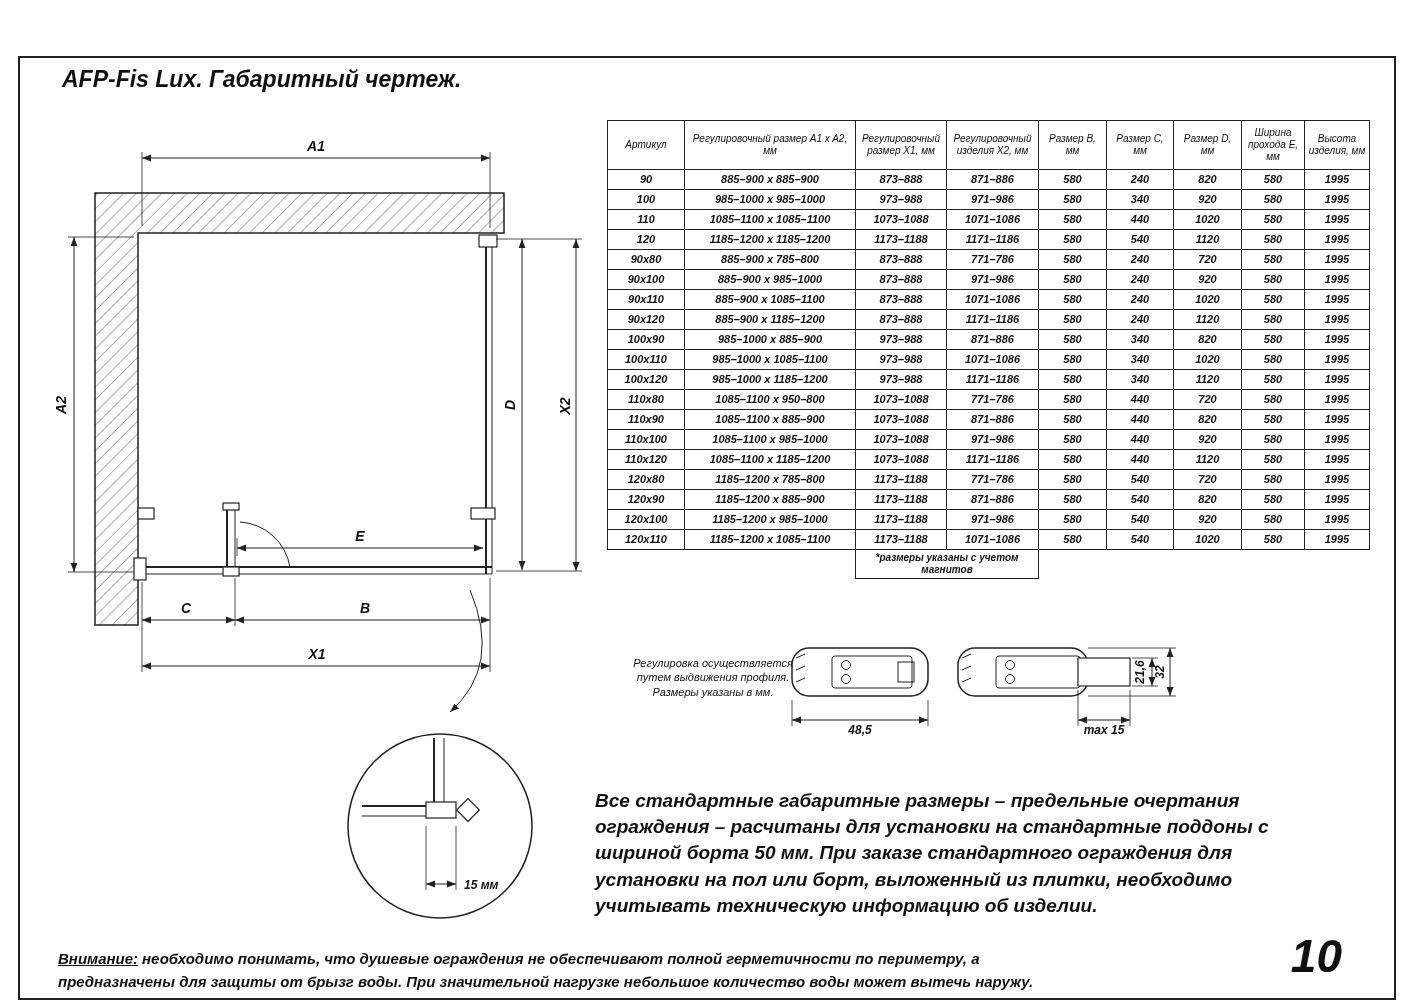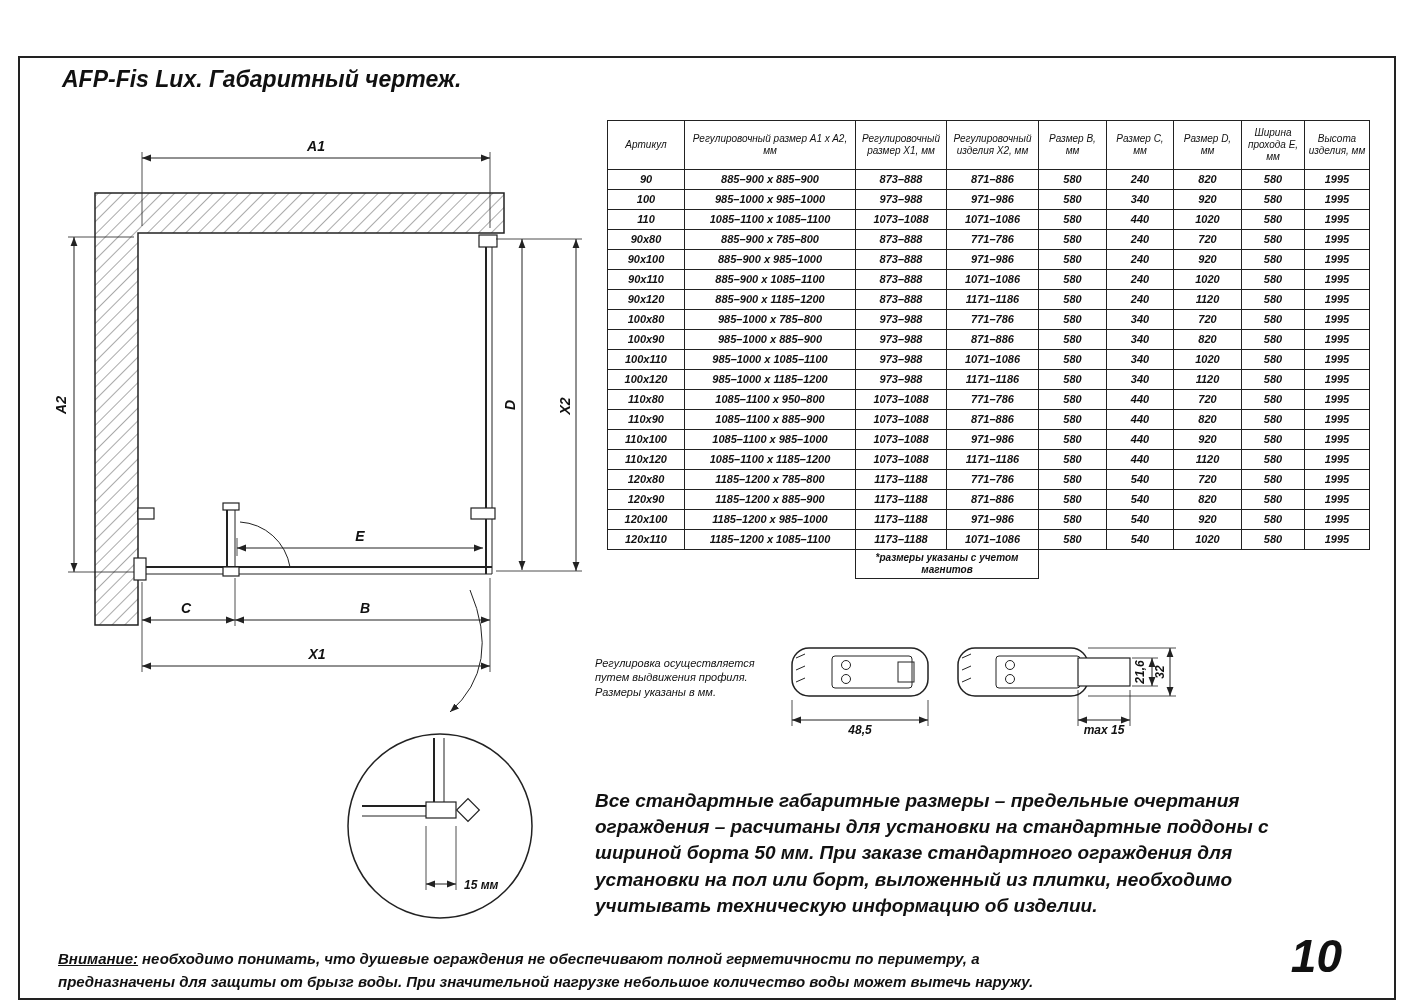--- a/index.html
+++ b/index.html
@@ -22,21 +22,21 @@
   .s1{stroke:#222;stroke-width:1;fill:none;}
   .s15{stroke:#222;stroke-width:1.5;fill:none;}
   .s2{stroke:#222;stroke-width:2;fill:none;}
   .ext{stroke:#222;stroke-width:.8;}
   .dim{stroke:#222;stroke-width:1;}
   .wh{fill:#fff;stroke:#222;stroke-width:1.2;}
   .dlab{font:italic 700 14px "Liberation Sans",sans-serif;fill:#111;text-anchor:middle;}
   .slab{font:italic 700 12px "Liberation Sans",sans-serif;fill:#111;text-anchor:middle;}
   .slabL{font:italic 700 12px "Liberation Sans",sans-serif;fill:#111;text-anchor:start;}
 
-  .profile-note{position:absolute;left:595px;top:628px;width:172px;text-align:left;
+  .profile-note{position:absolute;left:627px;top:628px;width:172px;text-align:center;
                 font:italic 400 11px/1.3 "Liberation Sans",sans-serif;}
   .info{position:absolute;left:595px;top:760px;width:722px;margin:0;
         font:italic 700 19px/1.38 "Liberation Sans",sans-serif;}
   .warning{position:absolute;left:58px;top:920px;width:1020px;margin:0;
            font:italic 700 15px/1.5 "Liberation Sans",sans-serif;}
   .wlabel{text-decoration:underline;margin-right:4px;}
   .pagenum{position:absolute;right:72px;top:905px;font:italic 700 46px/1 "Liberation Sans",sans-serif;}
 </style>
 </head>
 <body>
@@ -181,20 +181,31 @@
           <td>1085–1100 x 1085–1100</td>
           <td>1073–1088</td>
           <td>1071–1086</td>
           <td>580</td>
           <td>440</td>
           <td>1020</td>
           <td>580</td>
           <td>1995</td>
         </tr>
         <tr>
+          <td>120</td>
+          <td>1185–1200 x 1185–1200</td>
+          <td>1173–1188</td>
+          <td>1171–1186</td>
+          <td>580</td>
+          <td>540</td>
+          <td>1120</td>
+          <td>580</td>
+          <td>1995</td>
+        </tr>
+        <tr>
           <td>90x80</td>
           <td>885–900 x 785–800</td>
           <td>873–888</td>
           <td>771–786</td>
           <td>580</td>
           <td>240</td>
           <td>720</td>
           <td>580</td>
           <td>1995</td>
         </tr>
@@ -221,31 +232,20 @@
           <td>1995</td>
         </tr>
         <tr>
           <td>90x120</td>
           <td>885–900 x 1185–1200</td>
           <td>873–888</td>
           <td>1171–1186</td>
           <td>580</td>
           <td>240</td>
           <td>1120</td>
-          <td>580</td>
-          <td>1995</td>
-        </tr>
-        <tr>
-          <td>100x80</td>
-          <td>985–1000 x 785–800</td>
-          <td>973–988</td>
-          <td>771–786</td>
-          <td>580</td>
-          <td>340</td>
-          <td>720</td>
           <td>580</td>
           <td>1995</td>
         </tr>
         <tr>
           <td>100x90</td>
           <td>985–1000 x 885–900</td>
           <td>973–988</td>
           <td>871–886</td>
           <td>580</td>
           <td>340</td>

